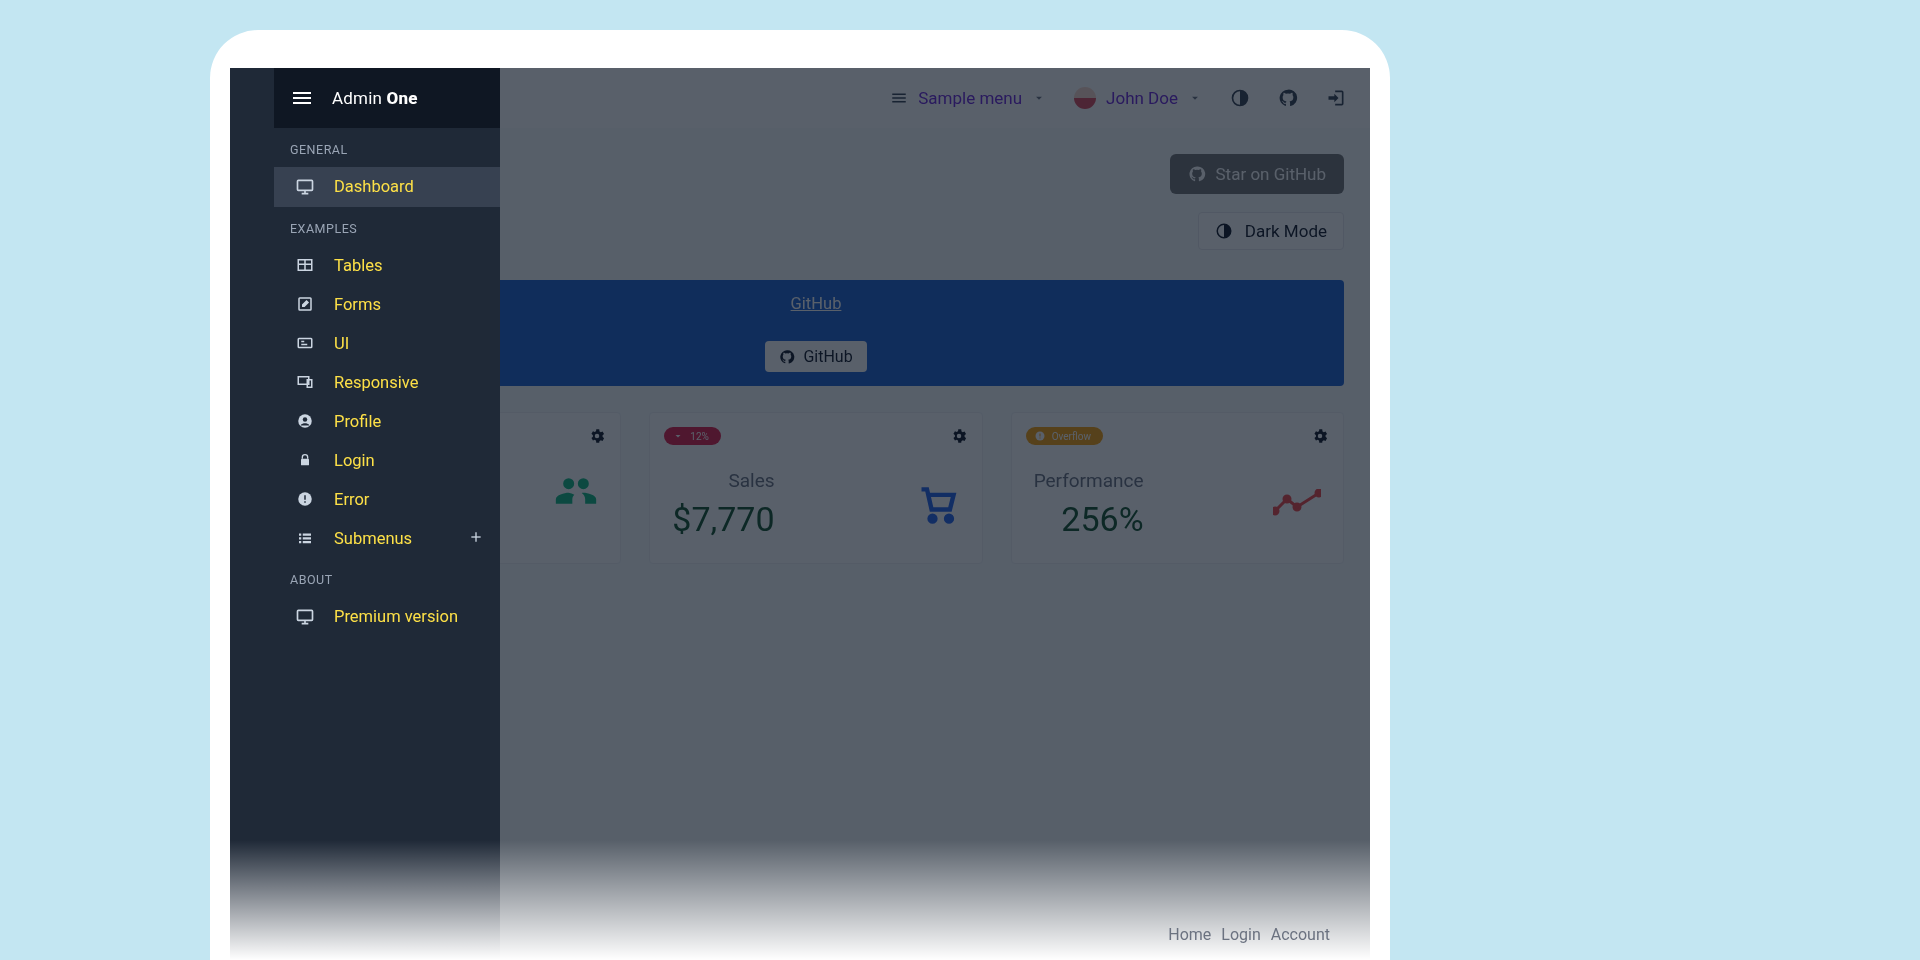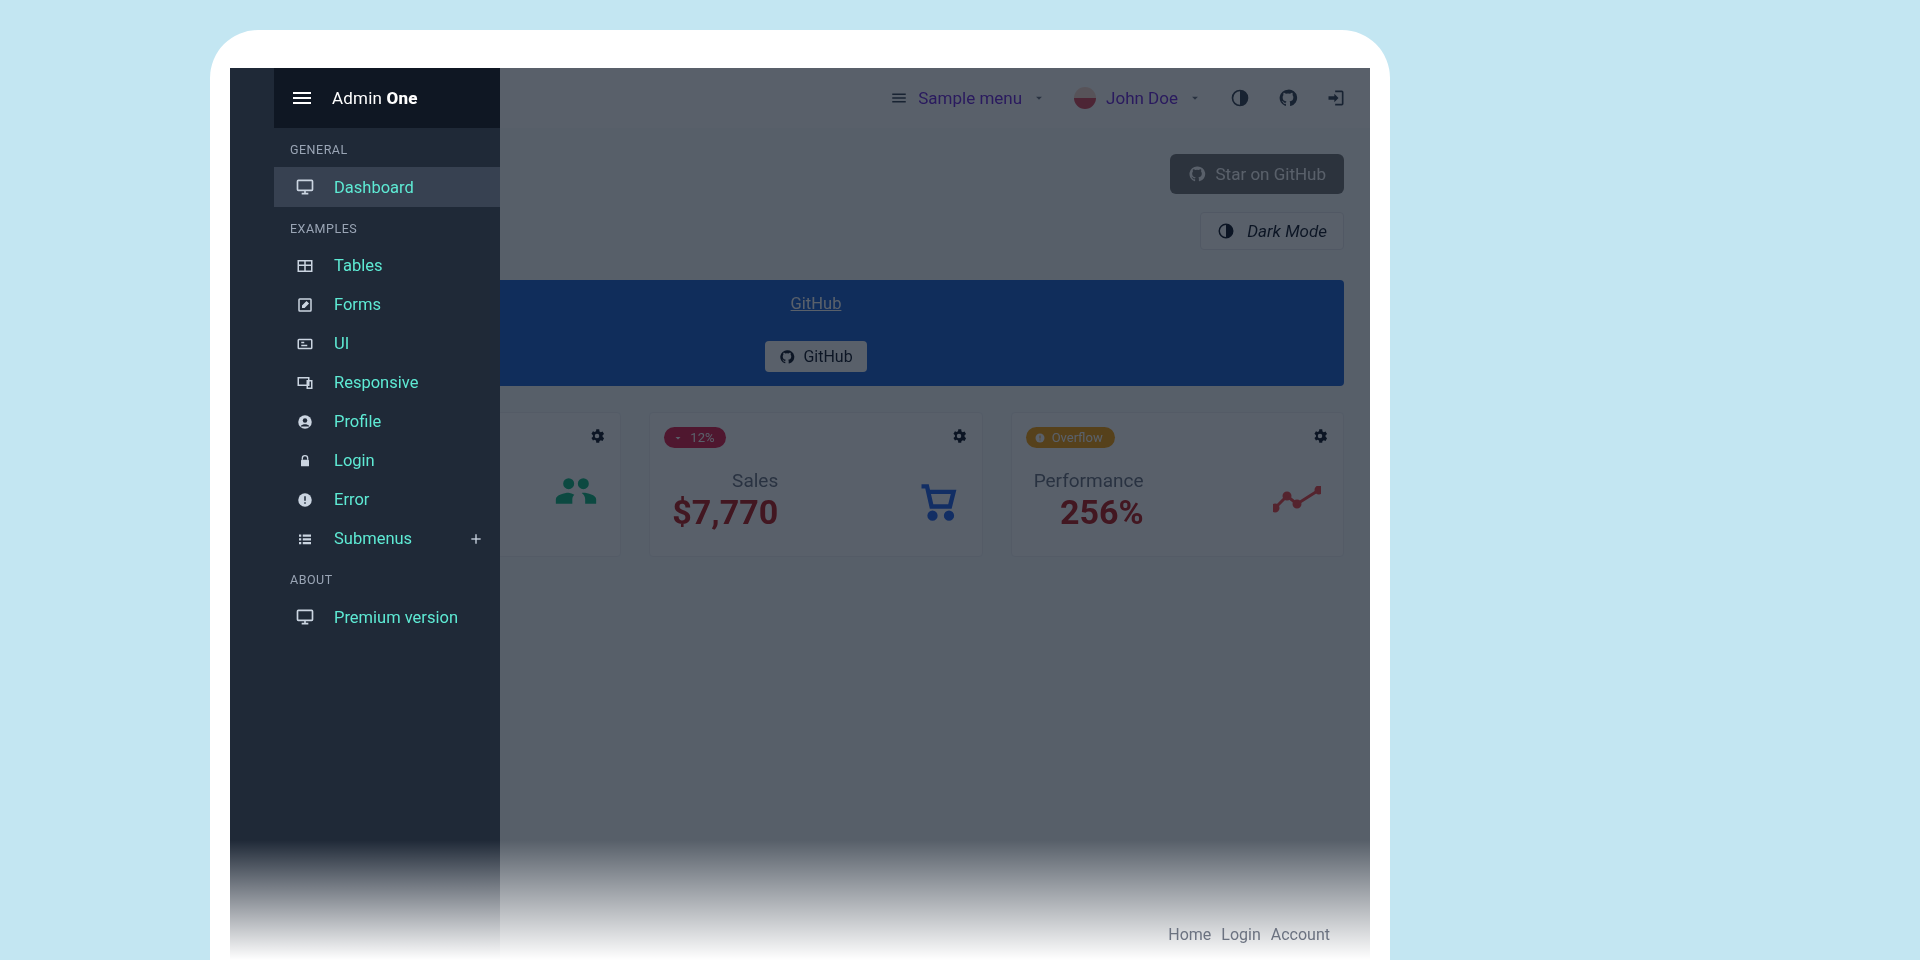--- a/index.html
+++ b/index.html
@@ -60,25 +60,24 @@
   .brand { color:#fff; font-size:17px; letter-spacing:.2px; }
   .brand .bold { font-weight:800; }
   .section-label {
     font-size: 12.5px;
     letter-spacing: .5px;
     color: #9aa5b5;
     padding: 14px 16px 10px 16px;
   }
   .nav-item {
     display:flex;
-    align-items:center;
     gap: 18px;
     padding: 10px 16px 10px 20px;
     font-size: 16.5px;
-    color: #5eead4;
+    color: #fde047;
     cursor: pointer;
   }
   .nav-item.active { background:#374151; }
   .nav-item .icon { width:22px; display:flex; justify-content:center; color:#cbd5e1; }
   .nav-item .grow { flex:1; }
   .nav-item .trail { color:#cbd5e1; display:flex; }
   
   .main {
     position:absolute;
     left:0; top:0; right:0;
@@ -108,21 +107,21 @@
     padding: 26px 26px 18px 26px;
   }
   .gh-btn {
     background:#737373; color:#fff; border-radius:6px;
     padding: 10px 18px; font-size:17px; display:flex; align-items:center; gap:10px;
   }
   .dm-row { display:flex; justify-content:flex-end; padding: 0 26px 20px 26px; }
   .dm-toggle {
     background:#fff; border:1px solid #e5e7eb; color:#111827;
     padding: 8px 16px; font-size:17px; border-radius:4px;
-    display:flex; align-items:center; gap:12px;font-style:italic;
+    display:flex; align-items:center; gap:12px;
   }
   .banner {
     background:#1d62d1; color:#fff;
     margin: 10px 26px 26px 0;
     border-radius:4px;
     padding: 14px 18px;
     display:flex; align-items:center; gap:14px;
     font-size:16.5px;
     flex-direction:column;
   }
@@ -135,28 +134,28 @@
   .cards {
     display:flex; gap: 28px; padding: 0 26px 0 0;
   }
   .card {
     flex:1; background:#fff; border:1px solid #eef0f3; border-radius:4px;
     padding: 18px 22px 24px 22px; min-height:140px; position:relative;
   }
   .card .gear { position:absolute; right:14px; top:14px; color:#111827; }
   .pill {
     position:absolute; left:14px; top:14px;
-    border-radius:999px; padding:3px 12px 3px 8px; font-size:13px;
+    border-radius:999px; padding:3px 12px 3px 8px; font-size:10px;
     display:flex; align-items:center; gap:6px; color:#fff;
   }
   .pill.red { background:#e11d48; }
   .pill.amber { background:#f59e0b; }
   .card-body { display:flex; align-items:center; justify-content:space-between; margin-top:38px;text-align:right; }
   .card-text .lbl { color:#6b7280; font-size:19px; }
-  .card-text .val { font-size:34px; font-weight:700; color:#b91c1c; }
+  .card-text .val { font-size:34px; font-weight:400; color:#14532d;margin-top:7px; }
   .big-ico { font-size:40px; }
   .ico-teal { color:#10b981; }
   .ico-blue { color:#2563eb; }
   .ico-red { color:#ef4444; }
   
   .fade {
     position:absolute; left:0; right:0; bottom:0; height:120px;
     background: linear-gradient(to bottom, rgba(255,255,255,0), #fff);
     z-index: 20; pointer-events:none;
   }

